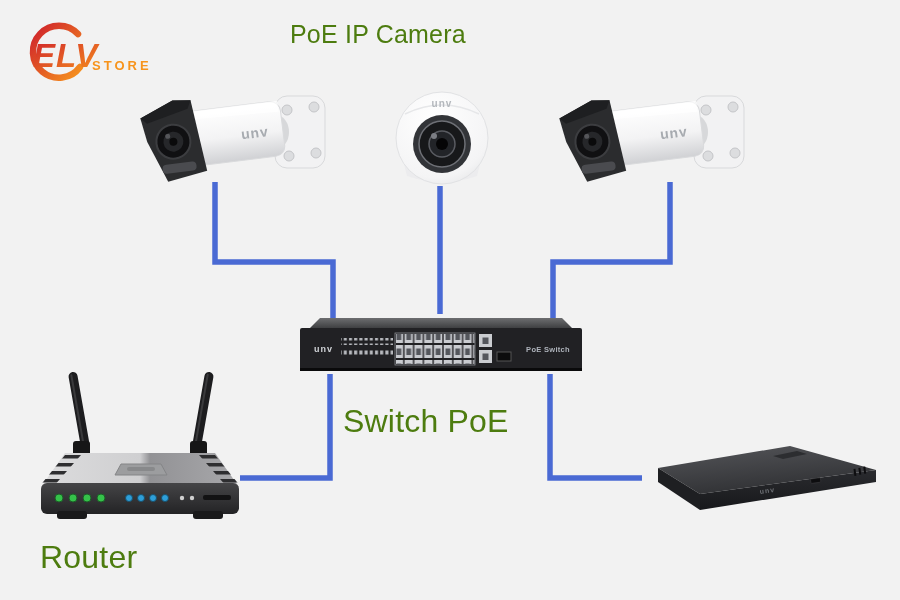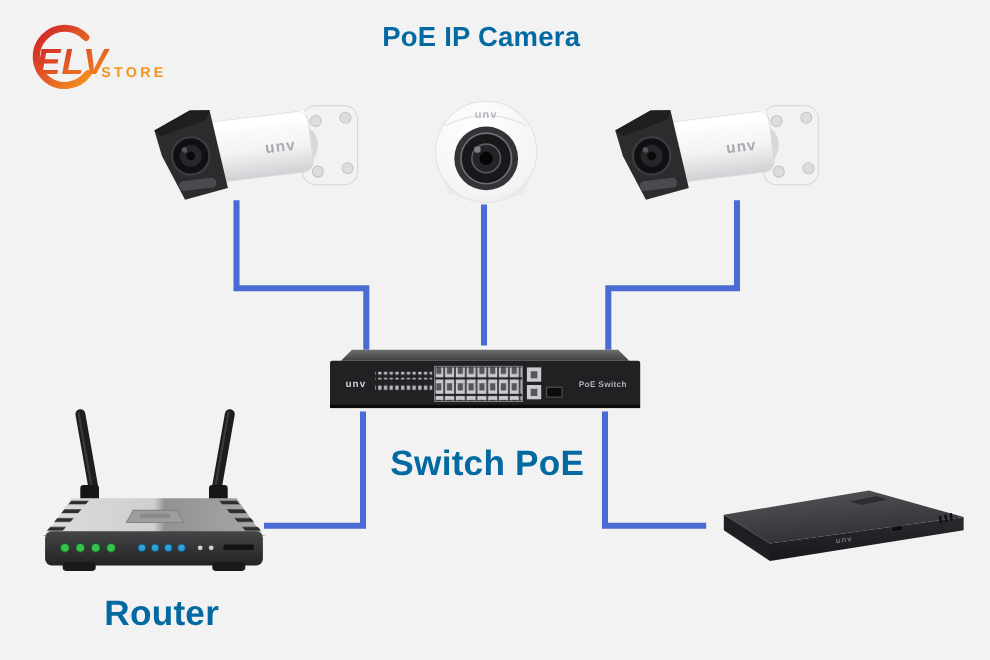--- a/index.html
+++ b/index.html
@@ -3,21 +3,21 @@
 <meta charset="utf-8">
 <style>
   html,body{margin:0;padding:0;}
   .stage{
     position:relative;width:900px;height:600px;overflow:hidden;
     background:#f2f2f2;
     font-family:"Liberation Sans",sans-serif;
   }
   .abs{position:absolute;}
   .label{
-    position:absolute;font-weight:700;color:#0369a1;text-align:center;
+    position:absolute;font-weight:400;color:#4d7c0f;text-align:left;
     letter-spacing:0.2px;
   }
   .title{font-size:25px;}
   .dev-label{font-size:32px;}
   svg{display:block;}
   #wires{position:absolute;left:0;top:0;z-index:1;}
   .device{z-index:2;}
   .unv-text{font-weight:600;letter-spacing:1px;}
 </style>
 </head>
@@ -198,21 +198,21 @@
       <circle cx="118" cy="133" r="3.5" fill="#2e9fd9" stroke="#17506d"></circle>
       <circle cx="130" cy="133" r="3.5" fill="#2e9fd9" stroke="#17506d"></circle>
       <circle cx="147" cy="133" r="2.2" fill="#cfcfcf"></circle>
       <circle cx="157" cy="133" r="2.2" fill="#cfcfcf"></circle>
     </g>
     <rect x="168" y="130" width="28" height="5" rx="2" fill="#121213"></rect>
     <rect x="22" y="146" width="30" height="8" rx="3" fill="#1a1a1b"></rect>
     <rect x="158" y="146" width="30" height="8" rx="3" fill="#1a1a1b"></rect>
   </svg>
 
-  <div class="label dev-label abs" style="left:72px;top:539px;width:150px">Router</div>
+  <div class="label dev-label abs" style="left:40px;top:539px;width:150px">Router</div>
 
   <svg class="abs device" style="left:645px;top:432px" width="240" height="92" viewBox="0 0 240 92">
     <defs>
       <linearGradient id="nvrTop" x1="0" y1="0" x2="0.4" y2="1">
         <stop offset="0" stop-color="#55565a"></stop>
         <stop offset="1" stop-color="#303134"></stop>
       </linearGradient>
       <linearGradient id="nvrFront" x1="0" y1="0" x2="0" y2="1">
         <stop offset="0" stop-color="#2a2b2f"></stop>
         <stop offset="1" stop-color="#17181b"></stop>

